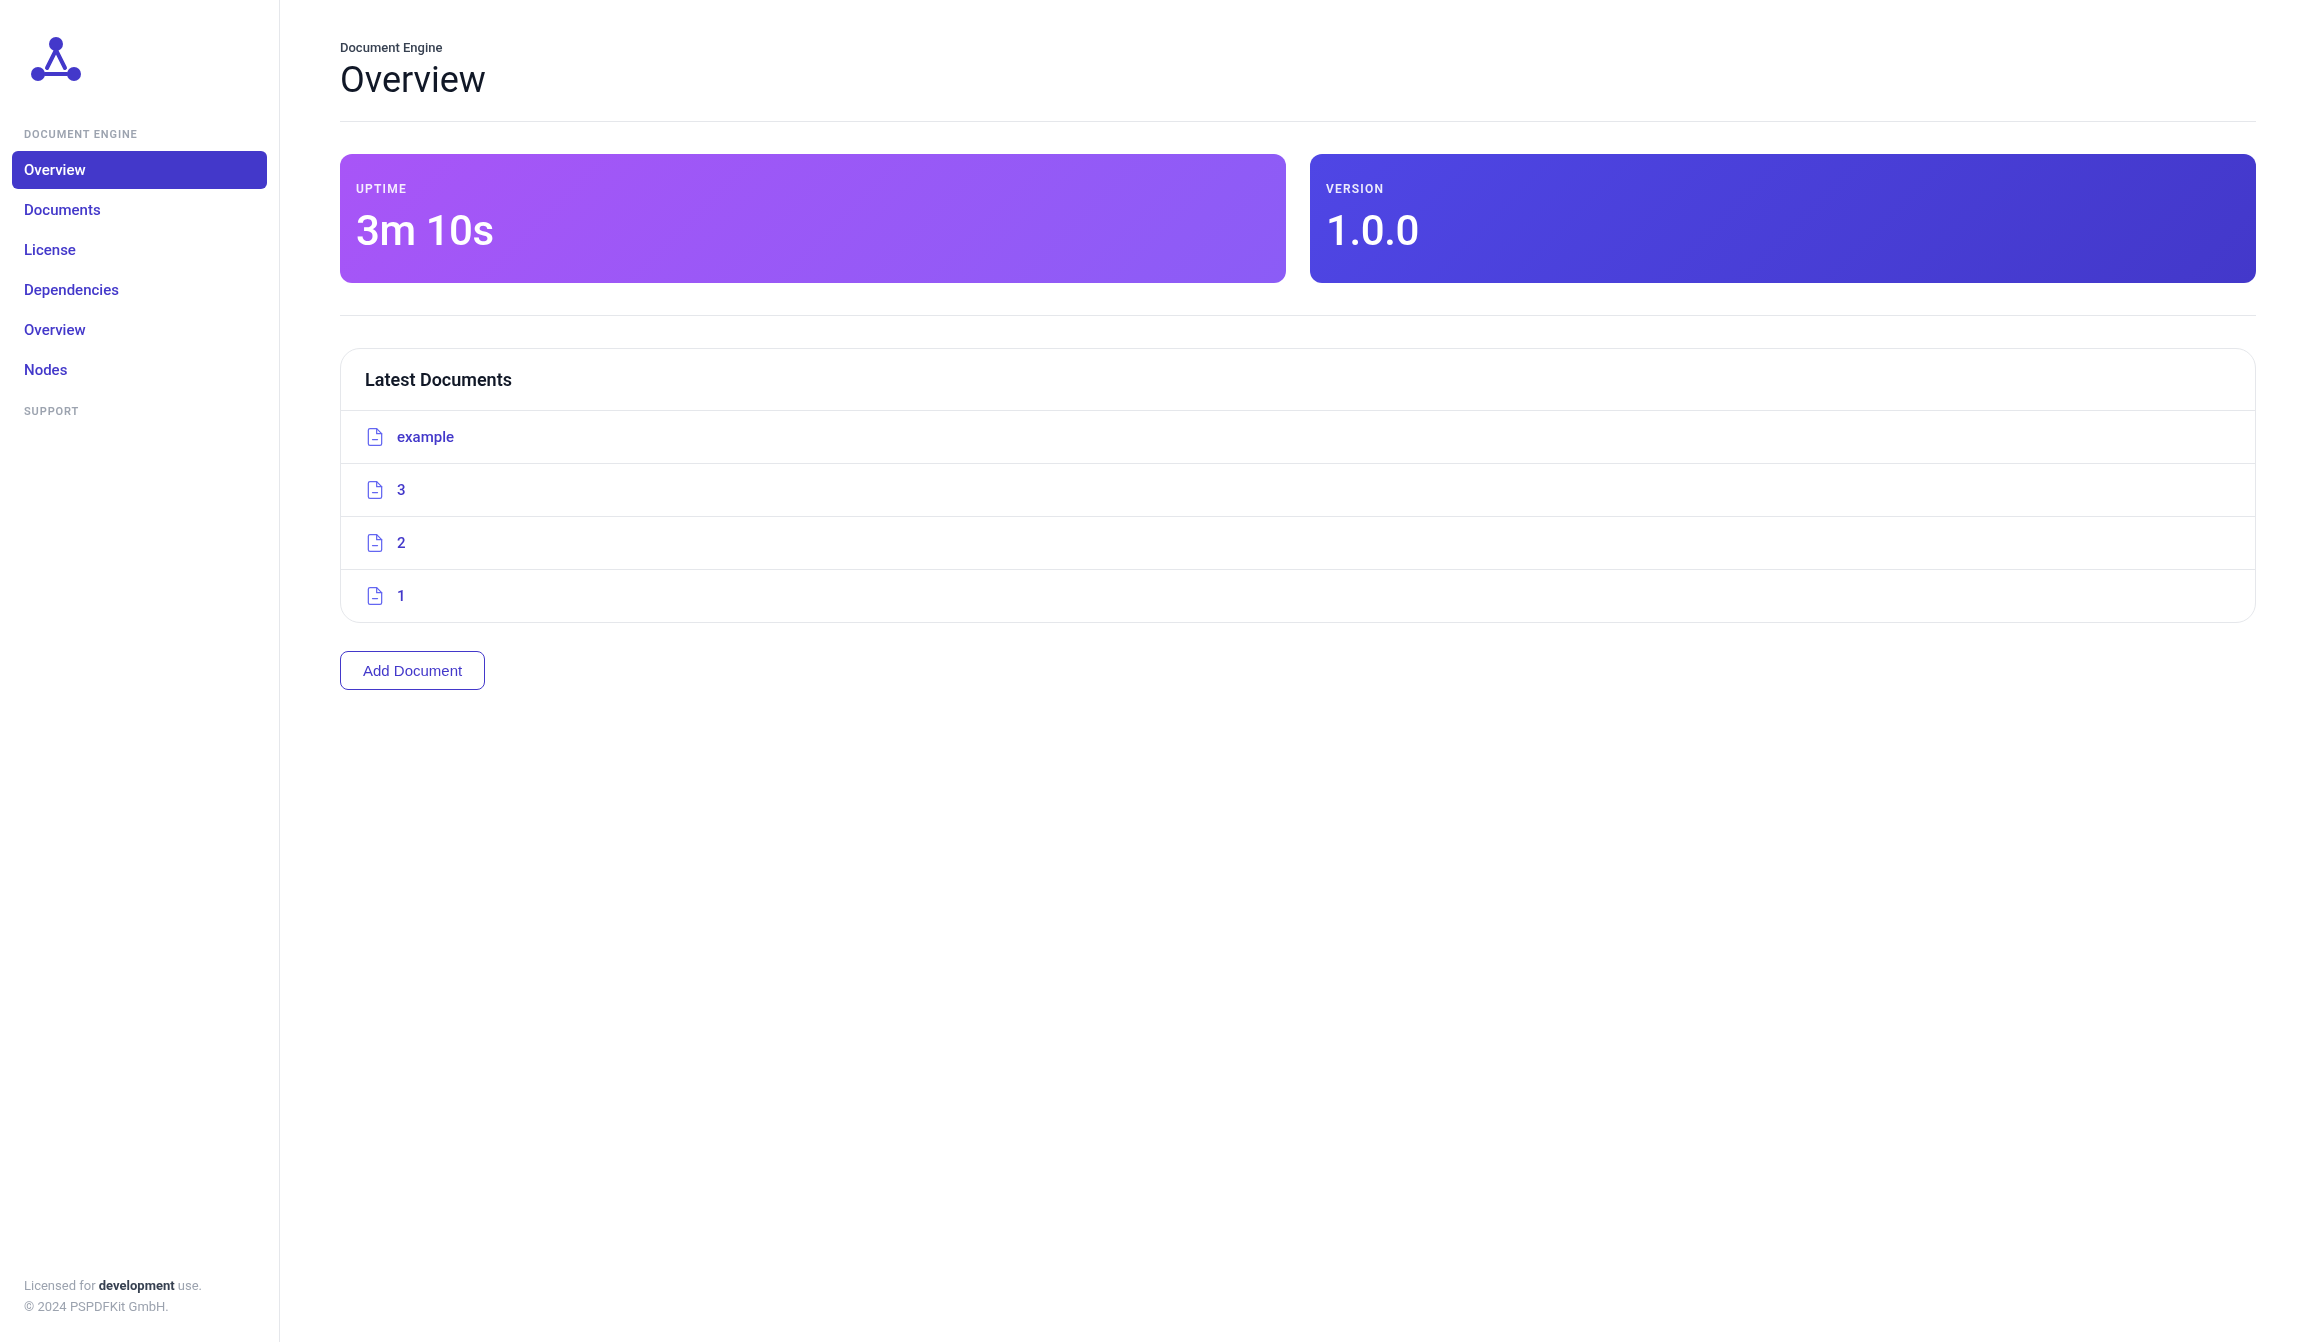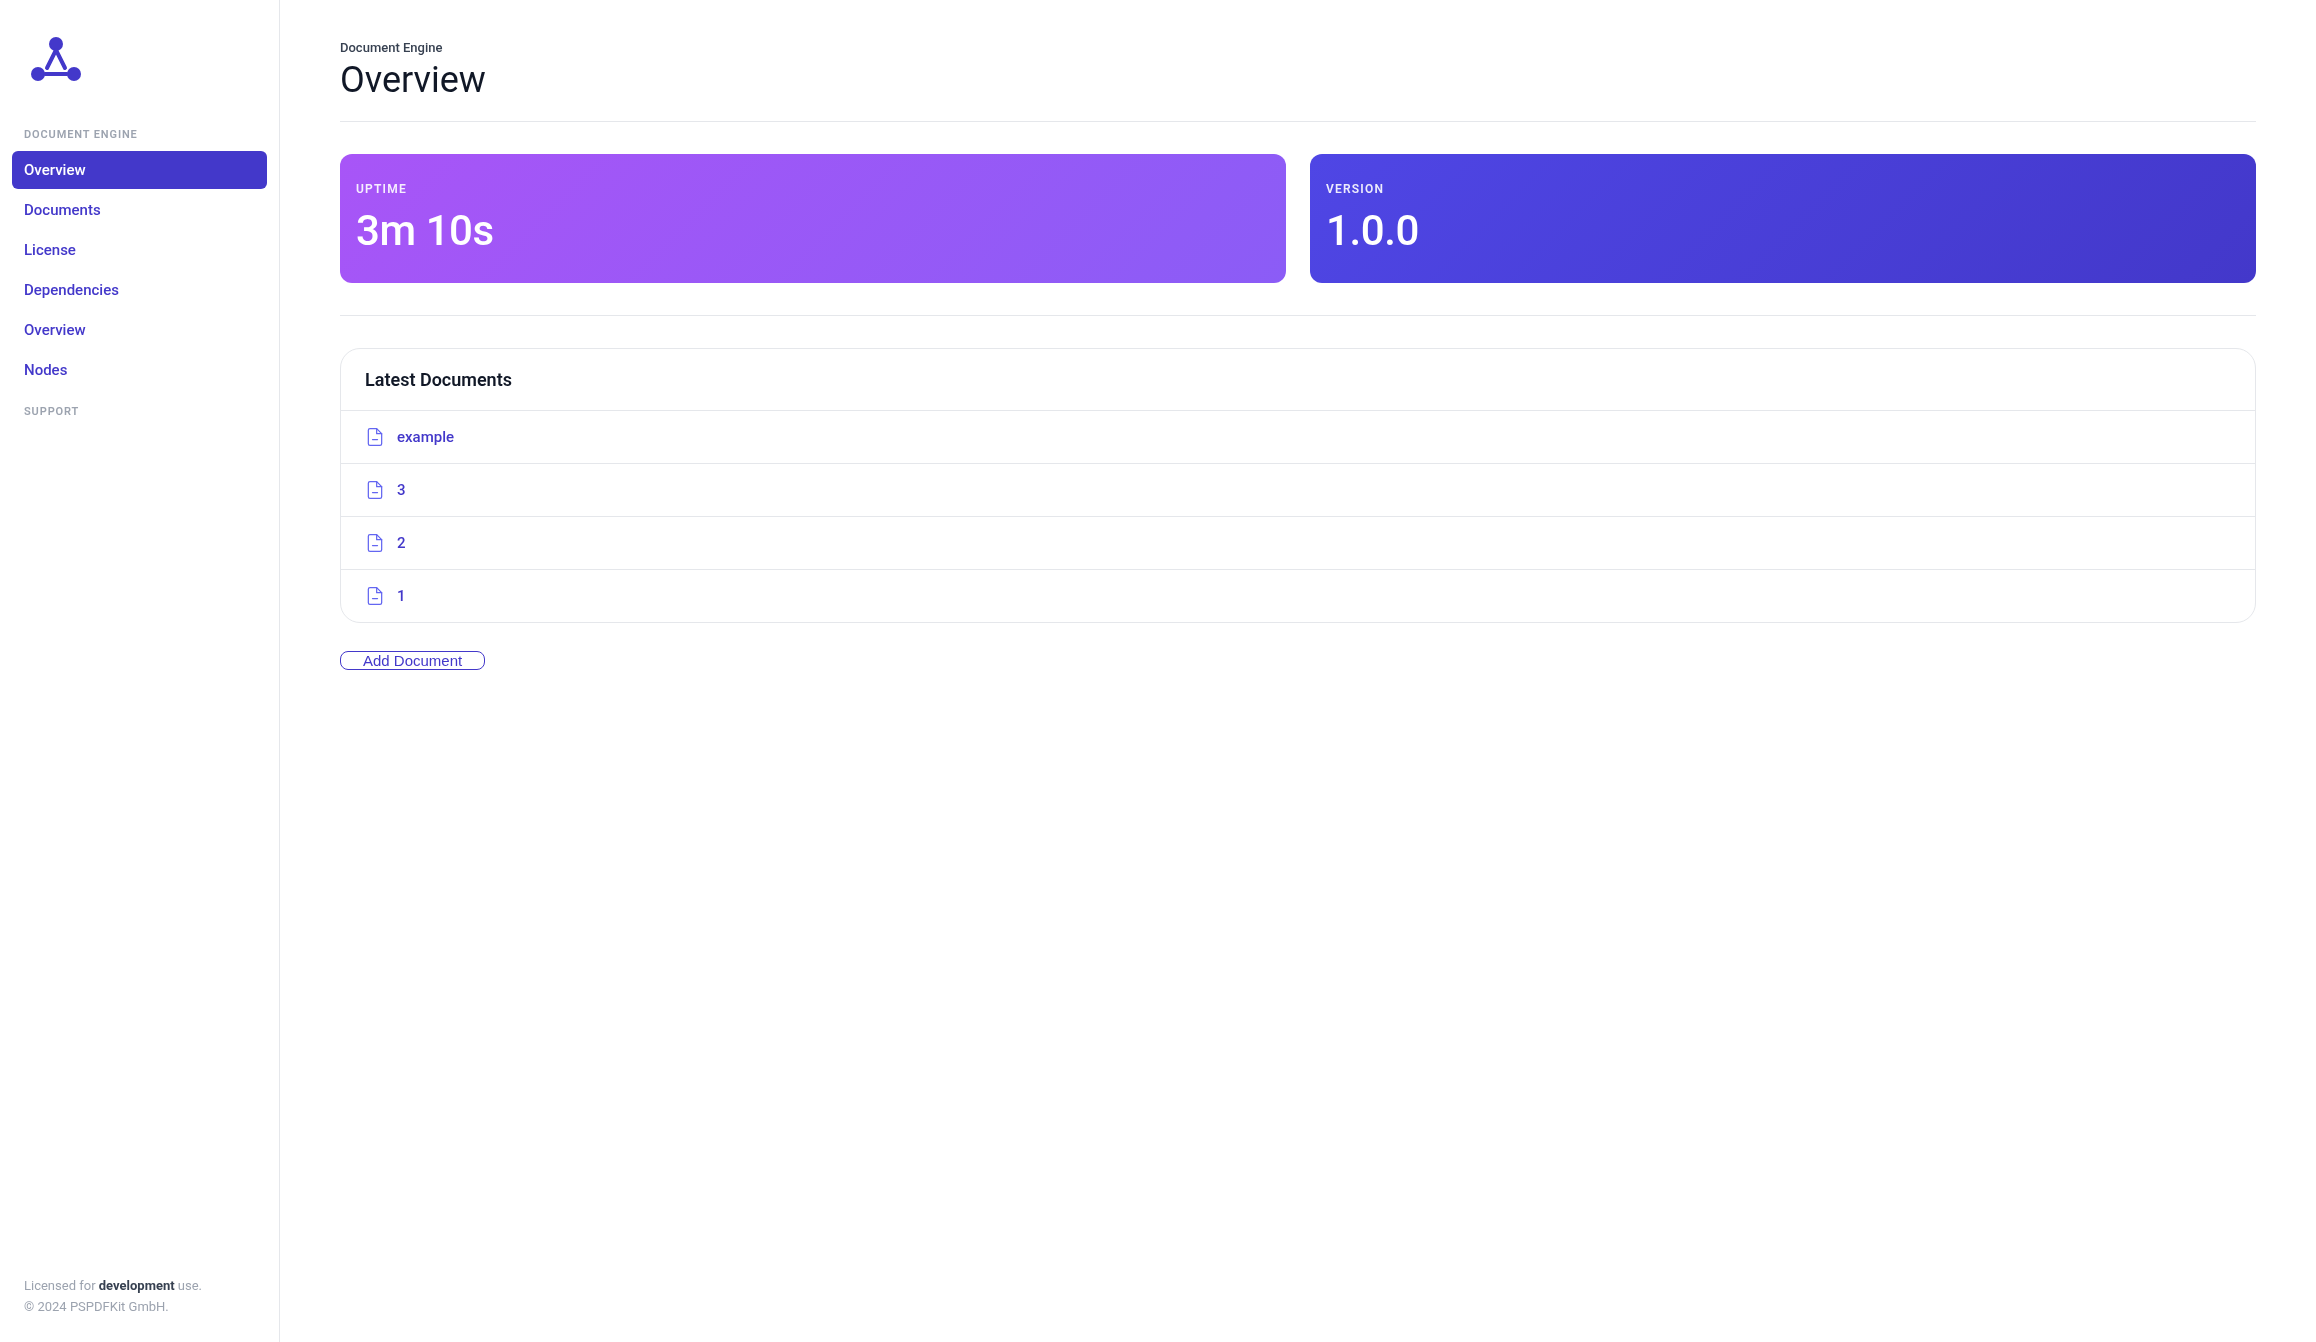--- a/index.html
+++ b/index.html
@@ -185,21 +185,21 @@
       font-weight: 500;
     }
 
     
     .add-document-btn {
       border: 1.5px solid #4338ca;
       background: #ffffff;
       color: #4338ca;
       font-size: 15px;
       font-weight: 500;
-      padding: 0 22px;
+      padding: 10px 22px;
       border-radius: 8px;
       cursor: pointer;
     }
   </style>
 </head>
 <body>
 
 <aside class="sidebar">
   <div class="sidebar-logo">
     

